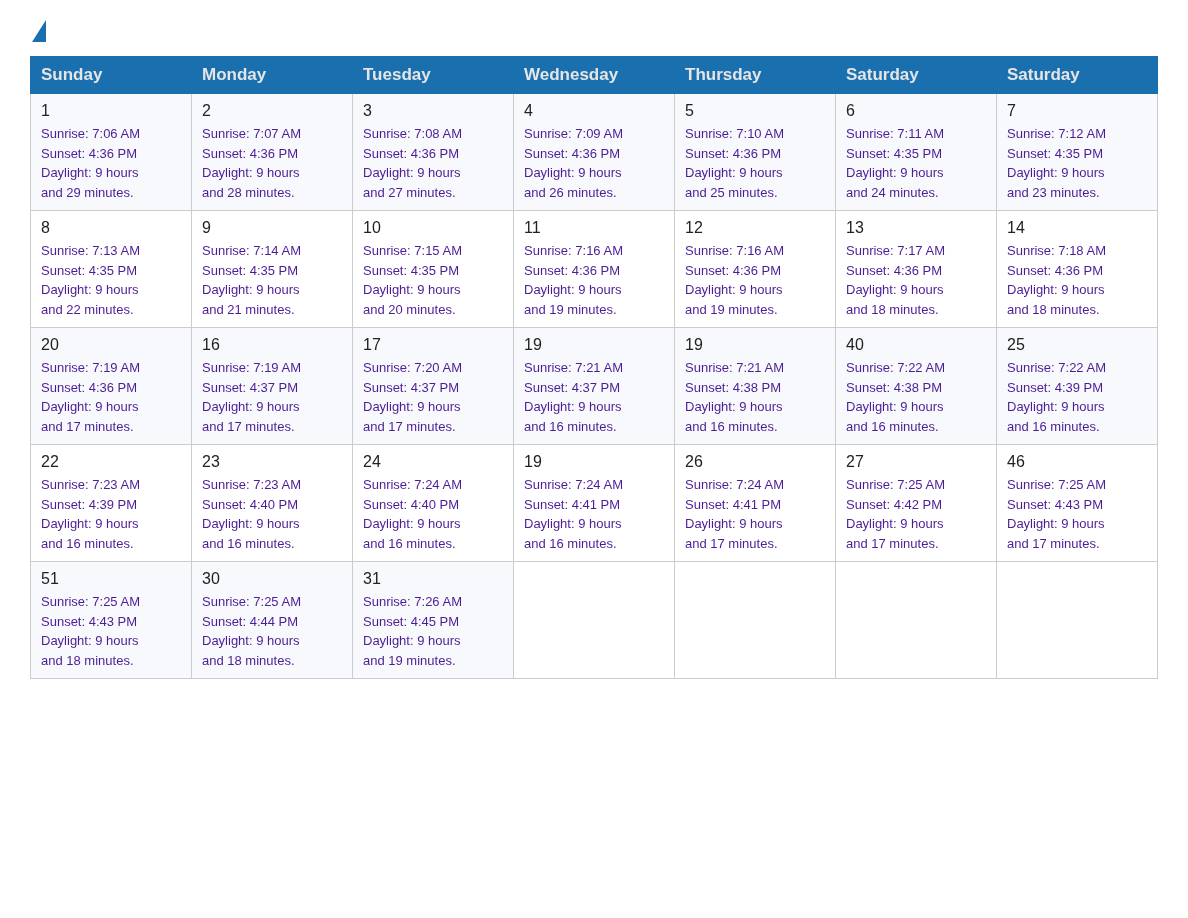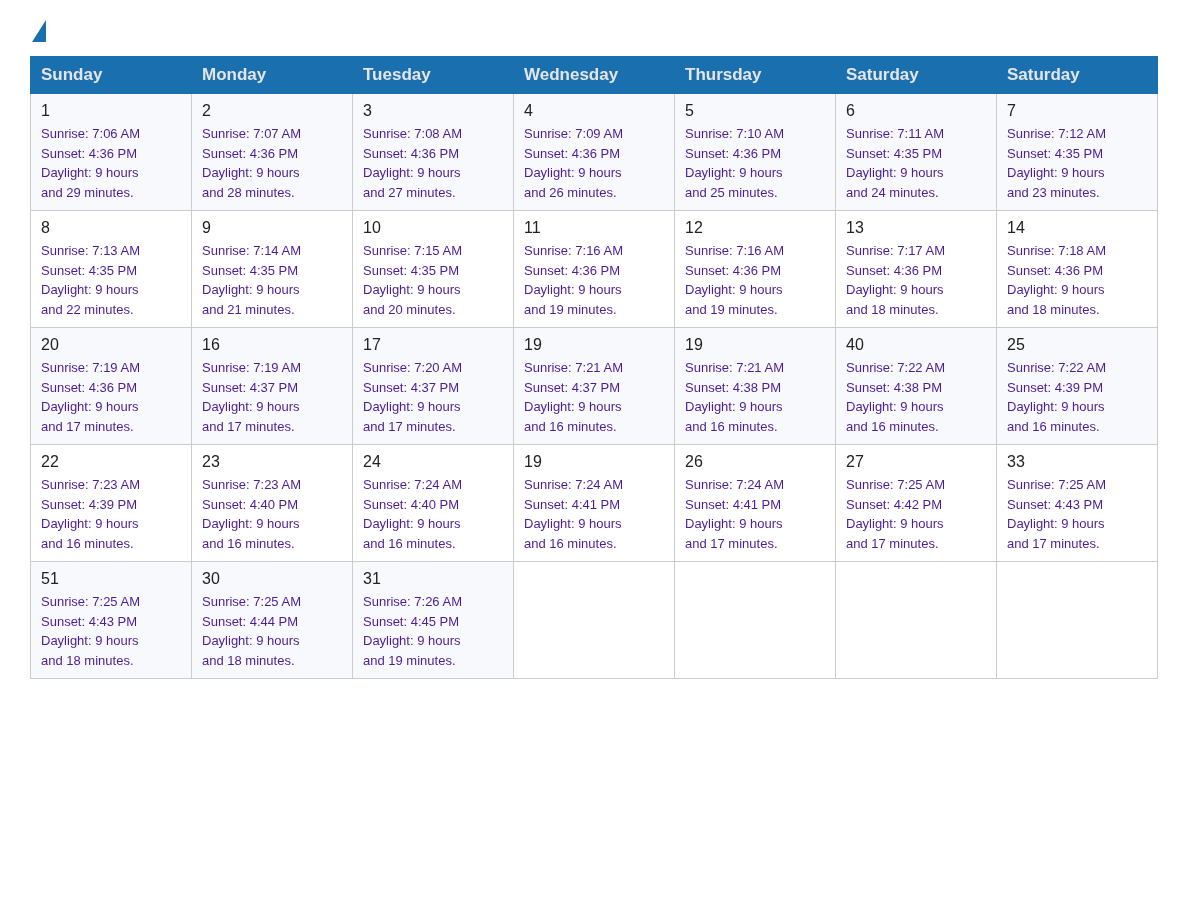--- a/index.html
+++ b/index.html
@@ -247,21 +247,21 @@
         </td>
         <td>
           <span class="day-num">26</span>
           <div class="day-info">Sunrise: 7:24 AM<br>Sunset: 4:41 PM<br>Daylight: 9 hours<br>and 17 minutes.</div>
         </td>
         <td>
           <span class="day-num">27</span>
           <div class="day-info">Sunrise: 7:25 AM<br>Sunset: 4:42 PM<br>Daylight: 9 hours<br>and 17 minutes.</div>
         </td>
         <td>
-          <span class="day-num">33</span>
+          <span class="day-num">46</span>
           <div class="day-info">Sunrise: 7:25 AM<br>Sunset: 4:43 PM<br>Daylight: 9 hours<br>and 17 minutes.</div>
         </td>
       </tr>
       <tr>
         <td>
           <span class="day-num">51</span>
           <div class="day-info">Sunrise: 7:25 AM<br>Sunset: 4:43 PM<br>Daylight: 9 hours<br>and 18 minutes.</div>
         </td>
         <td>
           <span class="day-num">30</span>

